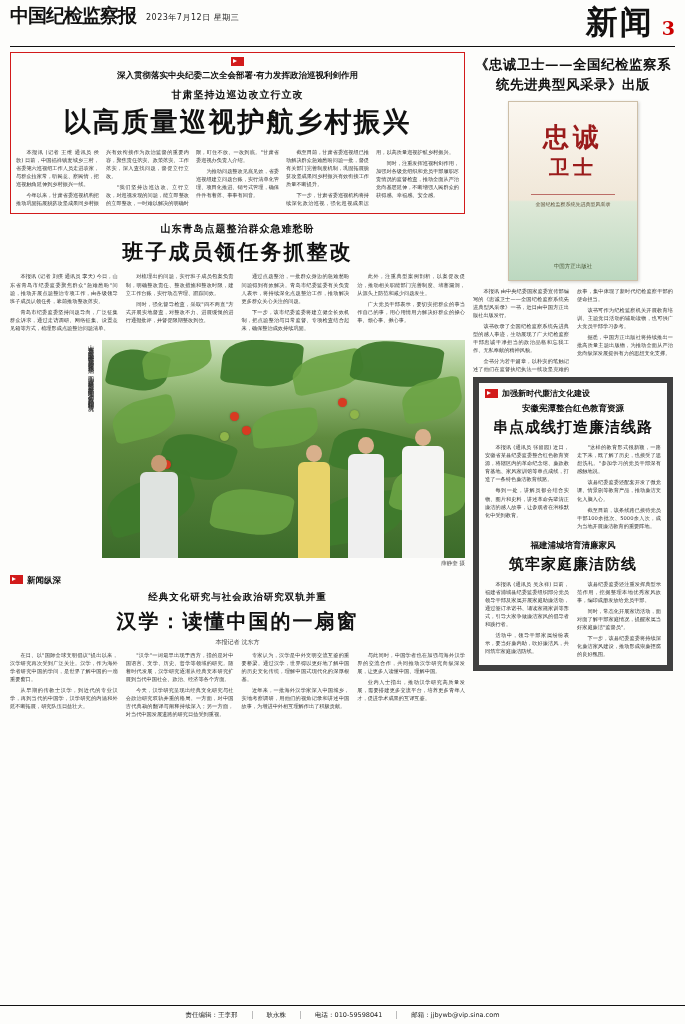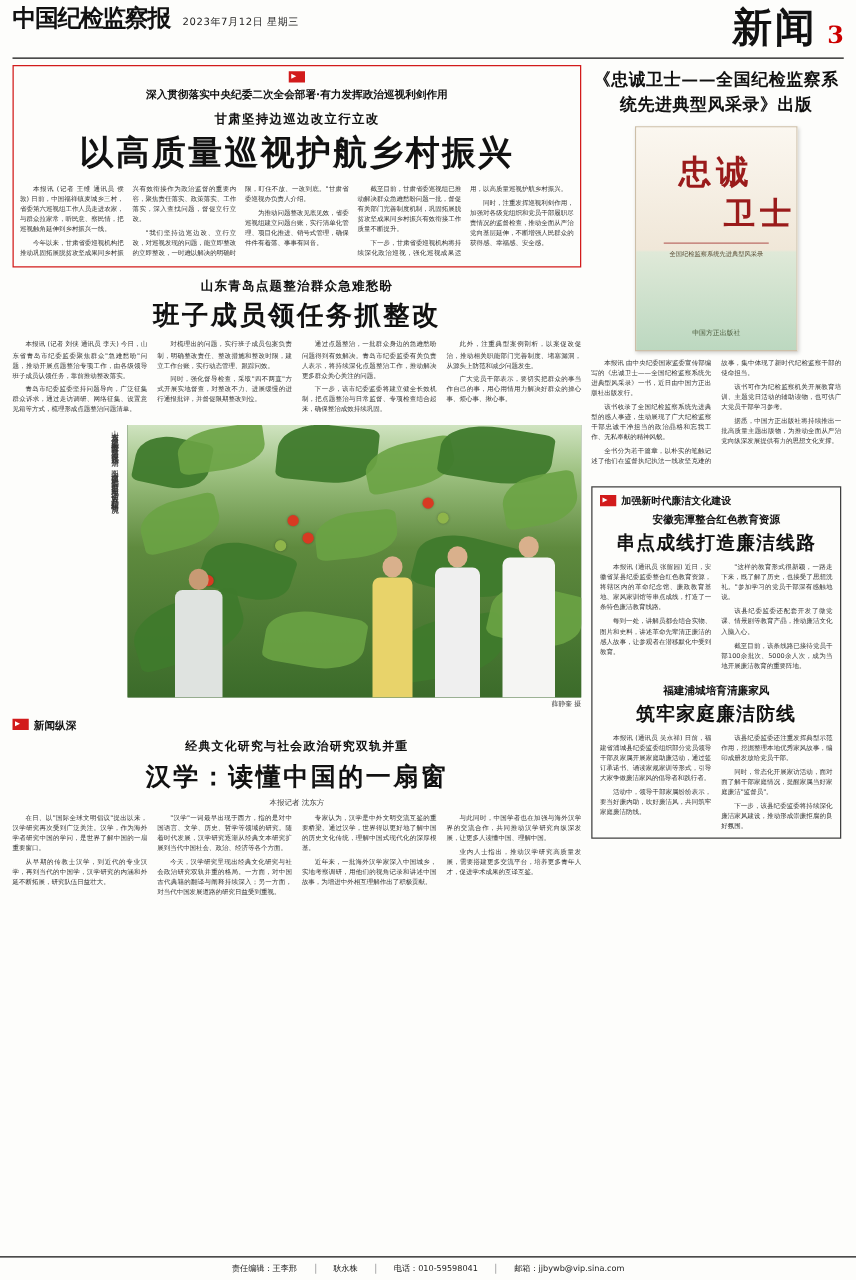--- a/index.html
+++ b/index.html
@@ -87,28 +87,28 @@
   .r-title{
     text-align:center;font-family:"DejaVu Serif",serif;font-weight:bold;
     font-size:13.5px;line-height:1.5;letter-spacing:0.5px;margin:2px 0 6px;
   }
   .book{width:128px;height:178px;margin:4px auto 6px;background:linear-gradient(135deg,#f3ece1,#e6dccb);
     border:1px solid #cdbfa8;position:relative;box-shadow:1px 1px 3px rgba(0,0,0,.18);}
   .book-band{position:absolute;left:0;right:0;top:0;height:100%;
     background:linear-gradient(180deg,#fbf7f0 0%,#f0e7d8 55%,#dfe9d8 56%,#bcd8c0 100%);}
   .book-t1{position:absolute;top:18px;left:0;right:0;text-align:center;
     font-family:"DejaVu Serif",serif;font-weight:bold;font-size:26px;color:#9a1b1b;letter-spacing:4px;}
-  .book-t2{position:absolute;top:52px;left:0;right:0;text-align:right;
-    font-family:"DejaVu Serif",serif;font-weight:bold;font-size:25px;color:#9a1b1b;letter-spacing:4px;}
+  .book-t2{position:absolute;top:52px;left:0;right:0;text-align:center;
+    font-family:"DejaVu Serif",serif;font-weight:bold;font-size:20px;color:#9a1b1b;letter-spacing:4px;}
   .book-line{position:absolute;top:92px;left:22px;right:22px;height:1px;background:#9a1b1b;opacity:.6;}
   .book-sub{position:absolute;top:98px;left:14px;right:14px;text-align:center;font-size:5px;color:#5a4a33;line-height:1.6;}
   .book-pub{position:absolute;bottom:10px;left:0;right:0;text-align:center;font-size:5.5px;color:#4a5a3a;}
   .cols2{column-count:2;column-gap:8px;font-size:5.2px;line-height:1.55;text-align:justify;color:#333;}
   .cols2 p{margin:0 0 3px 0;text-indent:2em;}
-  .r-box{border:1px solid #404040;padding:5px 6px;margin-top:16px;}
+  .r-box{border:6px solid #404040;padding:5px 6px;margin-top:4px;}
   .r-kicker{display:flex;align-items:center;gap:4px;font-size:8px;font-weight:bold;margin-bottom:4px;}
   .r-sub{text-align:center;font-size:8.5px;font-weight:bold;margin:2px 0;}
   .r-head{text-align:center;font-family:"DejaVu Serif",serif;font-weight:bold;font-size:15px;letter-spacing:1px;margin:3px 0 6px;}
 
   
   .footer{position:absolute;left:0;right:0;bottom:0;height:18px;border-top:1px solid #111;
     display:flex;align-items:center;justify-content:center;gap:14px;font-size:6.5px;color:#222;background:#fdfdfb;}
   .sep{width:1px;height:8px;background:#bbb;}
 </style>
 </head>

